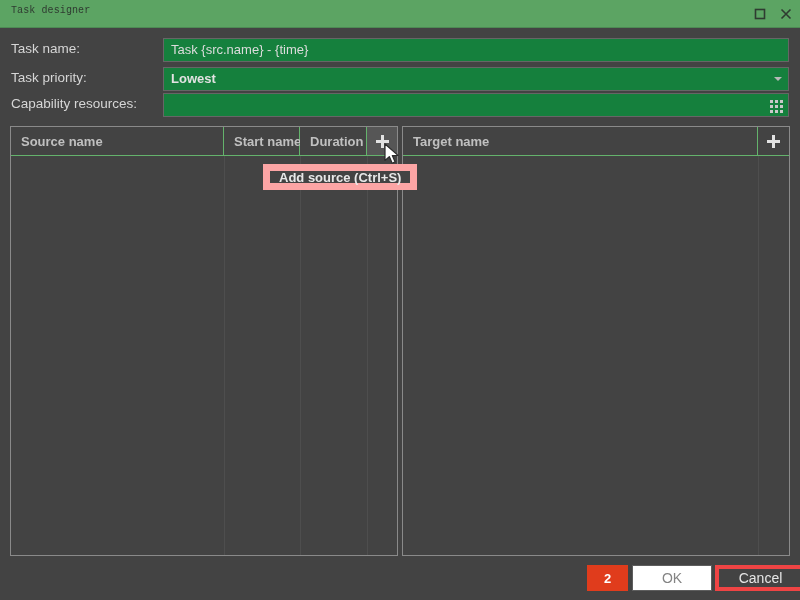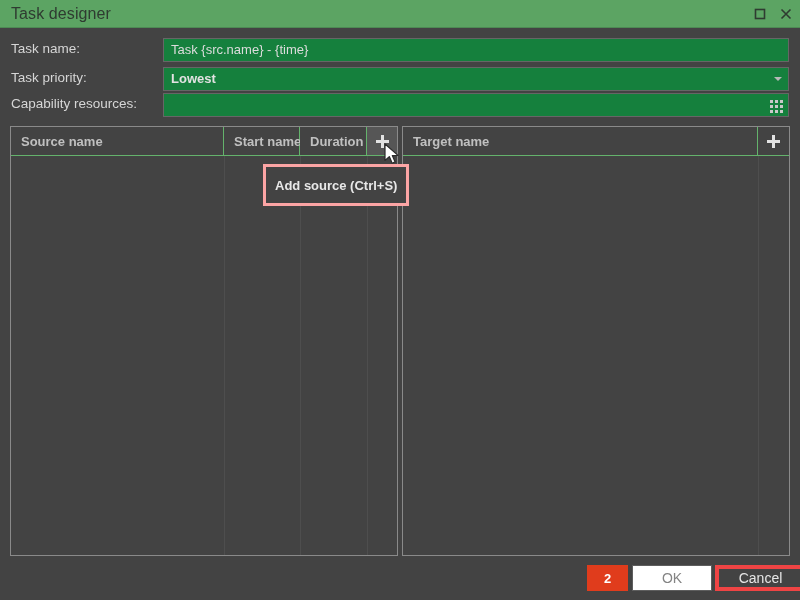--- a/index.html
+++ b/index.html
@@ -25,24 +25,25 @@
     left: 0; top: 0;
     width: 800px;
     height: 28px;
     background: #5ca463;
     box-sizing: border-box;
     border-bottom: 1px solid #4d8b54;
   }
   .titlebar .title {
     position: absolute;
     left: 11px; top: 5px;
-    font-size: 16px;
+    font-size: 10px;
     color: #2f3b31;
     letter-spacing: 0.1px;
     white-space: nowrap;
+    font-family: Liberation Mono, monospace;
   }
   .win-btns {
     position: absolute;
     right: 6px; top: 0;
     height: 28px;
     display: flex;
     align-items: center;
     gap: 10px;
   }
   .win-btn {
@@ -196,26 +197,26 @@
     top: 0; bottom: 0;
     width: 1px;
     background: #4e4e4e;
   }
 
   
   .tooltip {
     position: absolute;
     left: 263px;
     top: 164px;
-    height: 42px;
+    height: 26px;
     padding: 6px 9px;
     display: flex;
     align-items: center;
     background: #434343;
-    border: 3px solid #fca5a5;
+    border: 7px solid #fca5a5;
     box-sizing: border-box;
     font-size: 13px;
     font-weight: bold;
     color: #e8e8e8;
     white-space: nowrap;
     z-index: 40;
   }
 
   
   .cursor {

